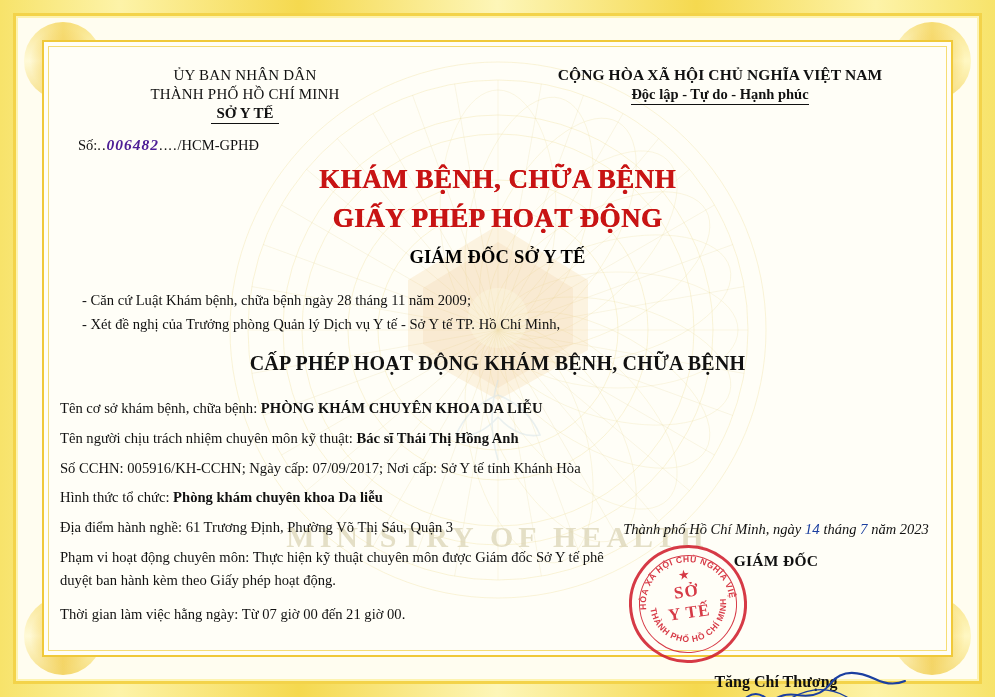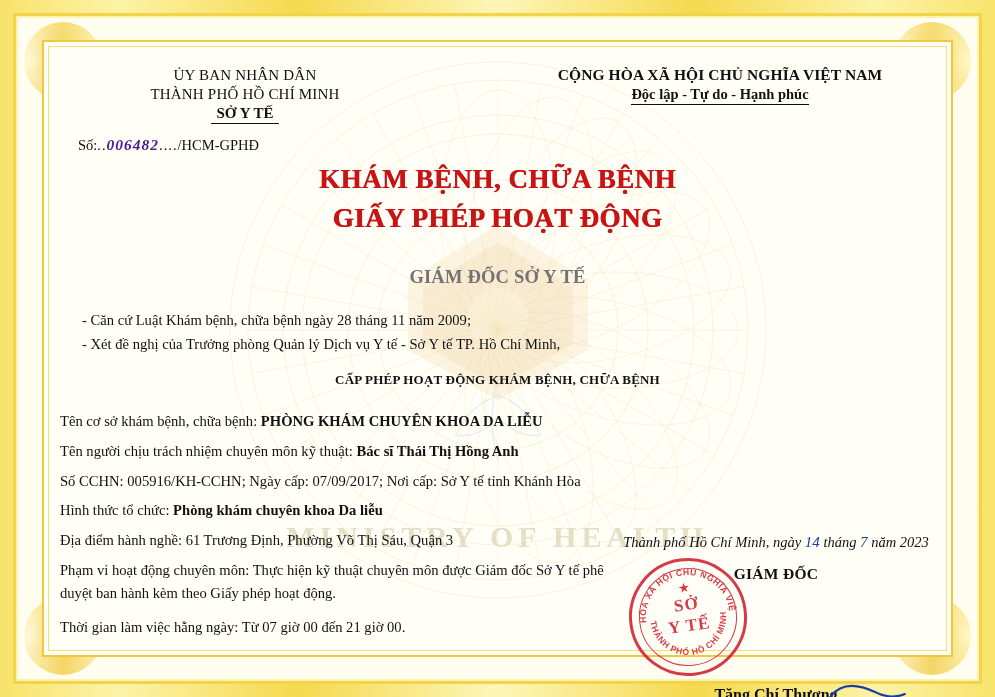--- a/index.html
+++ b/index.html
@@ -164,38 +164,38 @@
     color: #c81414;
   }
   .title-main {
     font-size: 27px;
     font-weight: bold;
     letter-spacing: .5px;
     line-height: 1.42;
     text-shadow: 0.6px 0 0 #c81414;
   }
   .title-sub {
-    margin-top: 30px;
+    margin-top: 10px;
     font-size: 18.5px;
     font-weight: bold;
-    color: #737373;
+    color: #000000;
     letter-spacing: .2px;
   }
 
   .bases {
     margin-top: 20px;
     padding-left: 22px;
     font-size: 14.6px;
     line-height: 1.66;
   }
 
   .grant-line {
     margin-top: 16px;
     text-align: center;
-    font-size: 13px;
+    font-size: 20px;
     font-weight: bold;
     letter-spacing: .2px;
   }
 
   .body-rows {
     margin-top: 22px;
     font-size: 14.6px;
     line-height: 1.62;
     position: relative;
   }

